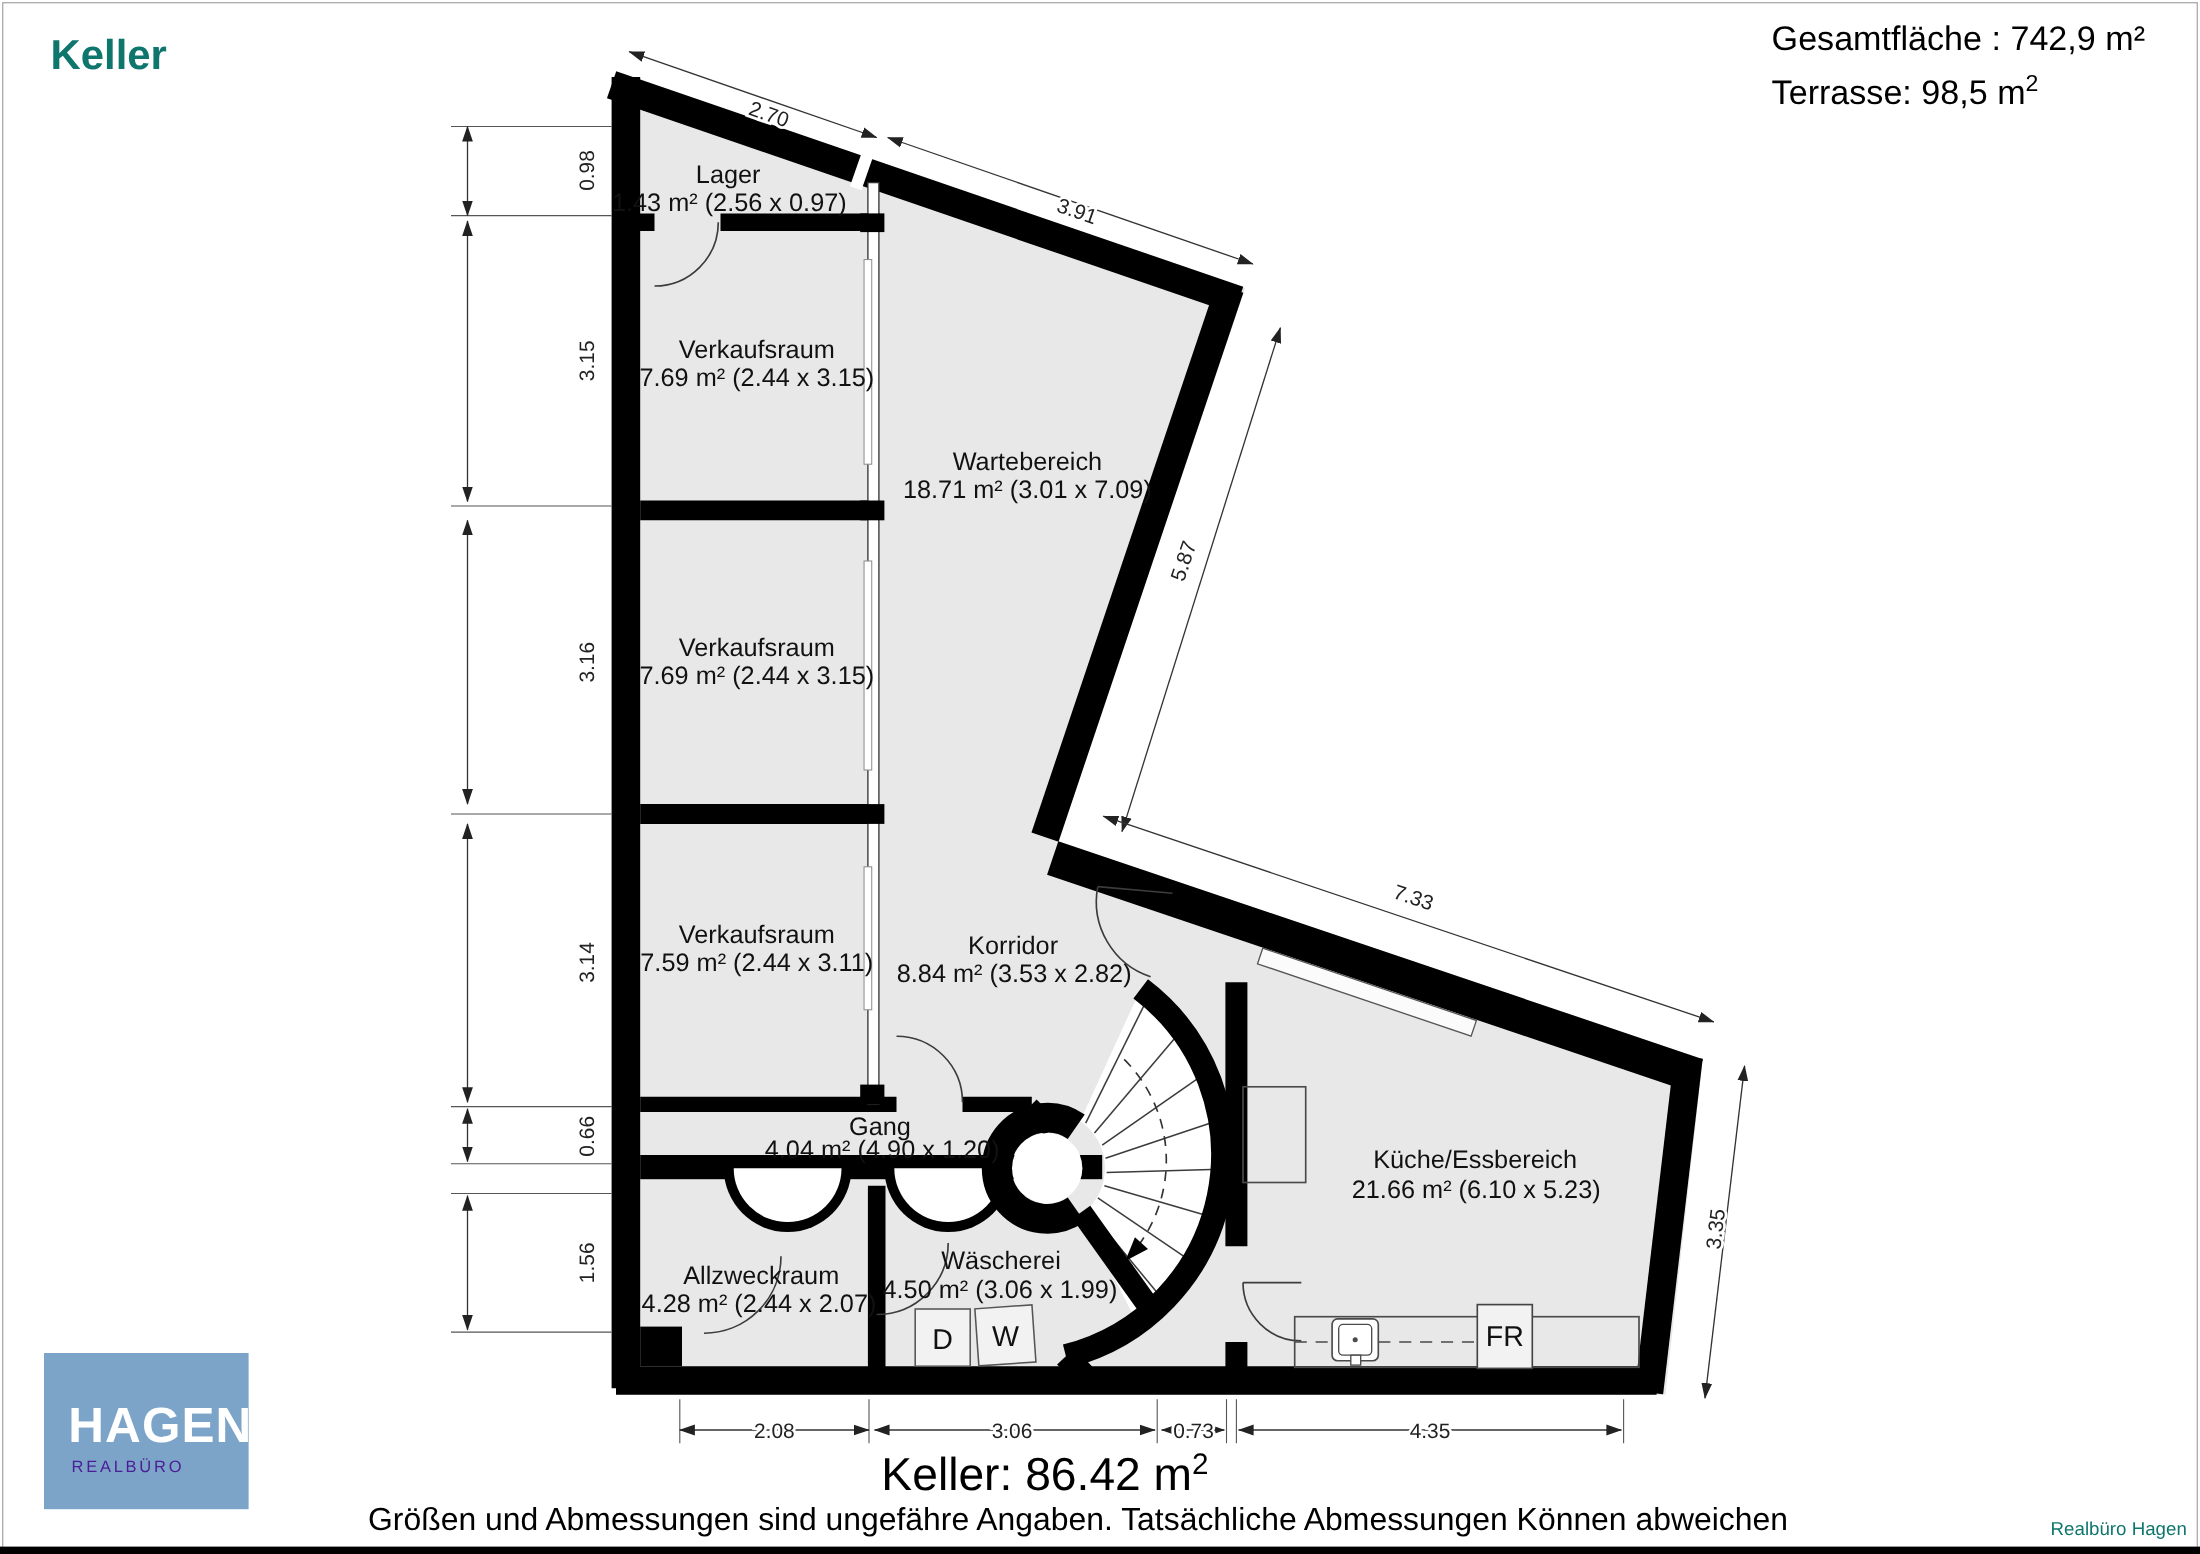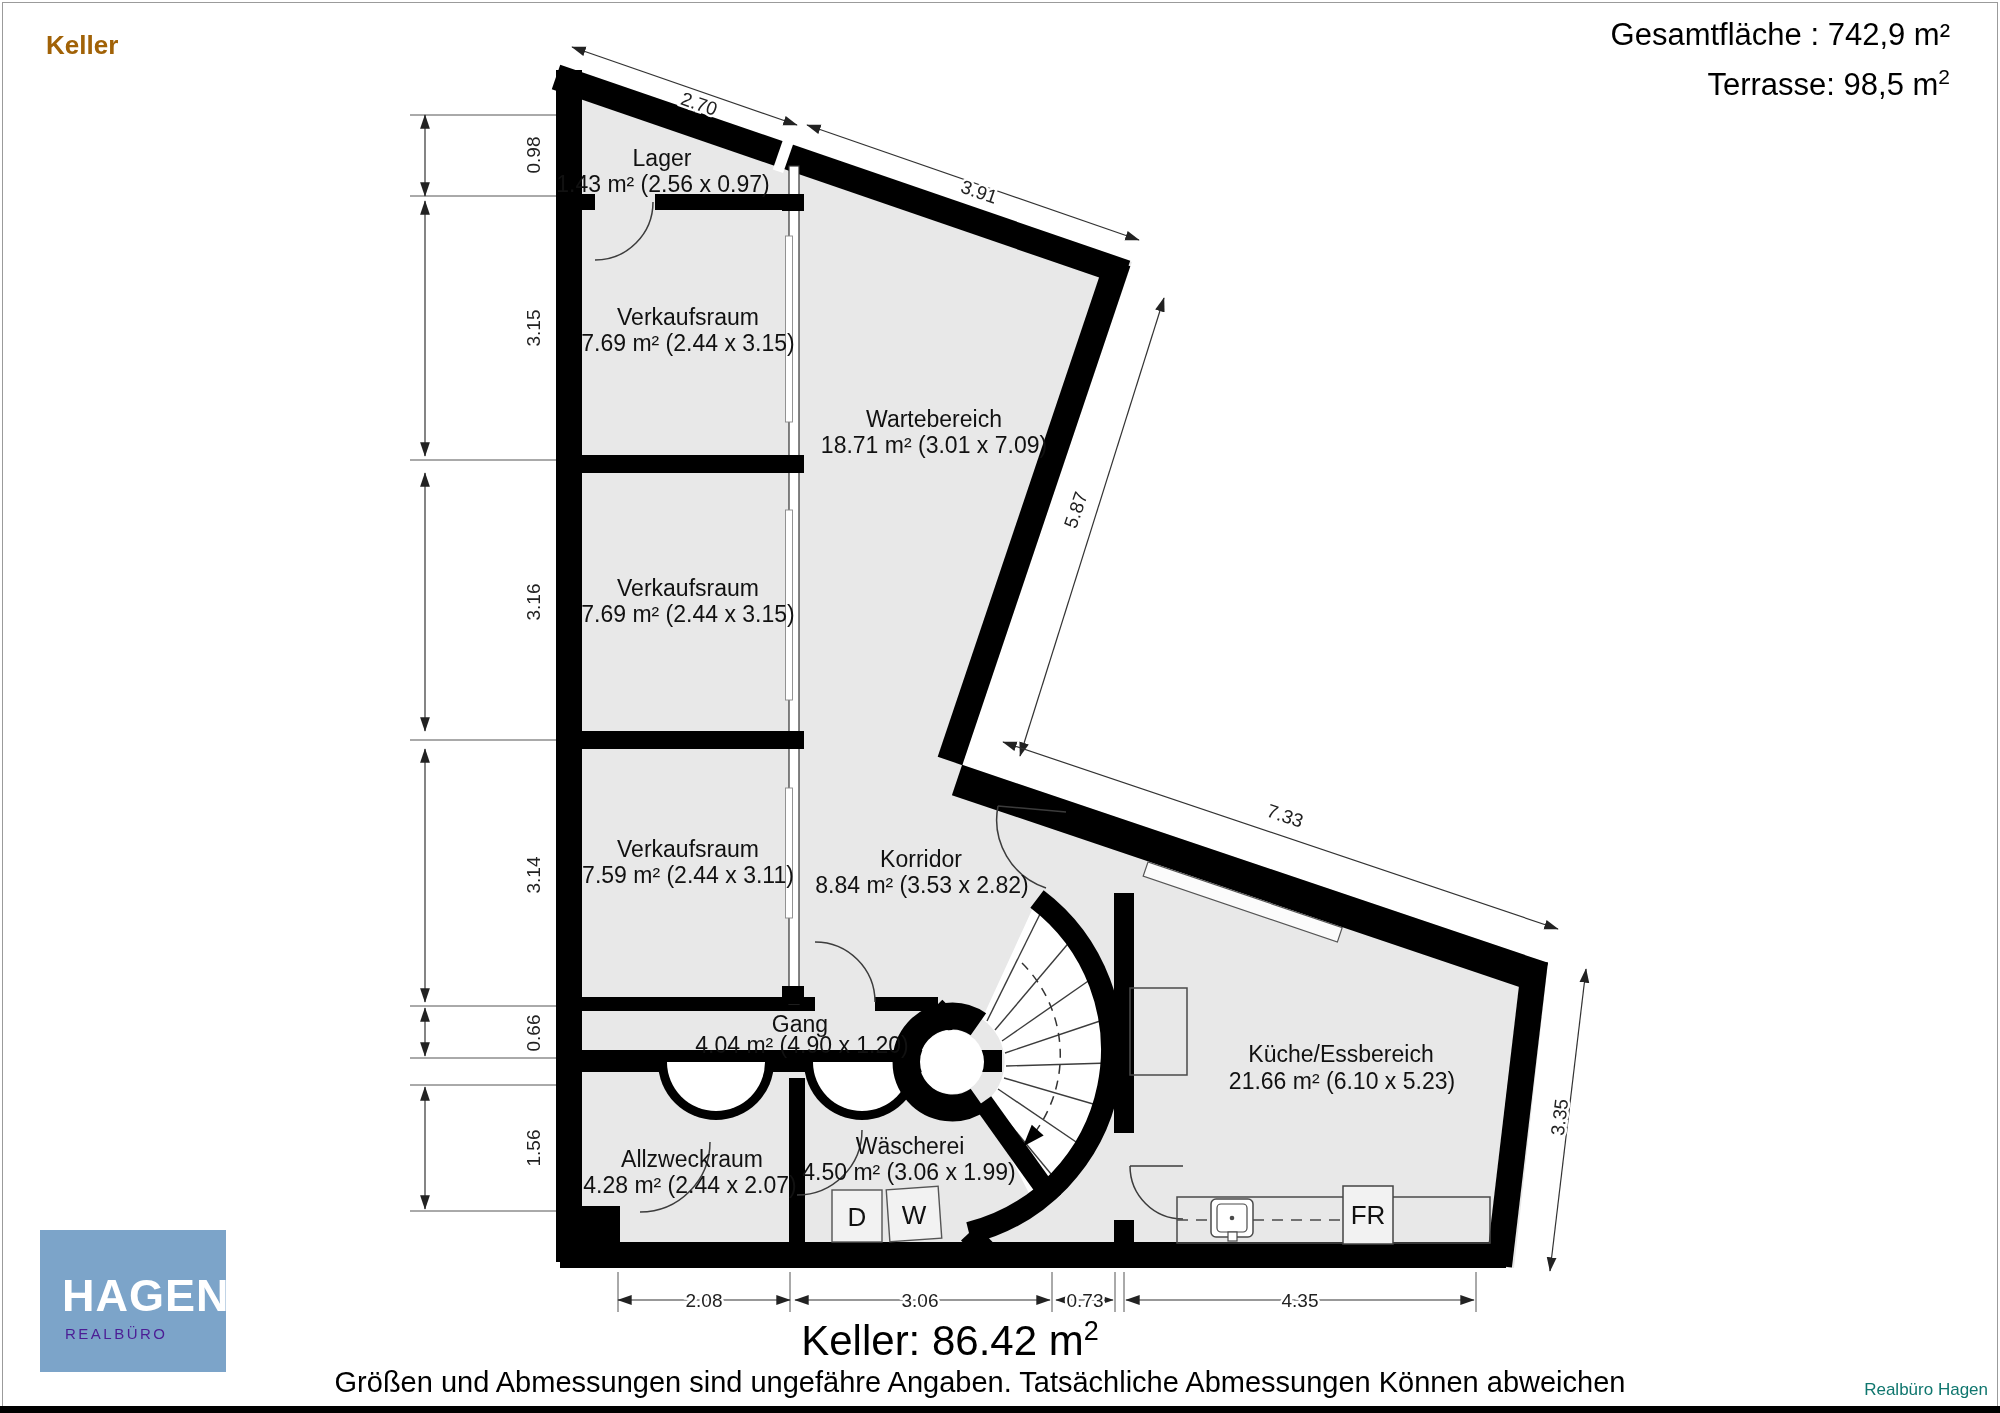--- a/index.html
+++ b/index.html
@@ -1,21 +1,21 @@
 <!DOCTYPE html>
 <html><head>
 <meta charset="utf-8">
 <style>
   html,body{margin:0;padding:0;background:#fff;}
   .page{position:relative;width:2000px;height:1413px;background:#ffffff;
         font-family:"Liberation Sans",sans-serif;overflow:hidden;}
   .frame{position:absolute;inset:2px;border:1px solid #9b9b9b;pointer-events:none;}
   .bottombar{position:absolute;left:0;right:0;top:1406px;height:7px;background:#000;}
-  .title{position:absolute;left:46px;top:30px;font-size:26px;font-weight:bold;color:#a16207;}
-  .summary{position:absolute;right:50px;top:14px;text-align:right;font-size:31px;color:#000;line-height:42px;}
+  .title{position:absolute;left:46px;top:30px;font-size:38px;font-weight:bold;color:#0f766e;}
+  .summary{position:absolute;right:50px;top:14px;text-align:left;font-size:31px;color:#000;line-height:42px;}
   .summary sup{font-size:21px;}
   .footer-area{position:absolute;left:950px;top:1316px;transform:translateX(-50%);font-size:42px;color:#000;white-space:nowrap;}
   .footer-area sup{font-size:27px;}
   .disclaimer{position:absolute;left:980px;top:1366px;transform:translateX(-50%);font-size:29px;color:#000;white-space:nowrap;}
   .watermark{position:absolute;right:12px;top:1380px;font-size:17px;color:#0f766e;text-shadow:0 1px 0 #fff;}
   .logo{position:absolute;left:40px;top:1230px;width:186px;height:142px;background:#7ca4c9;}
   .logo .brand{position:absolute;left:22px;top:40px;font-size:45px;font-weight:bold;color:#fff;letter-spacing:1px;}
   .logo .sub{position:absolute;left:25px;top:95px;font-size:15px;color:#4c1d95;letter-spacing:2.5px;}
   svg{position:absolute;left:0;top:0;}
   svg text{font-family:"Liberation Sans",sans-serif;}

